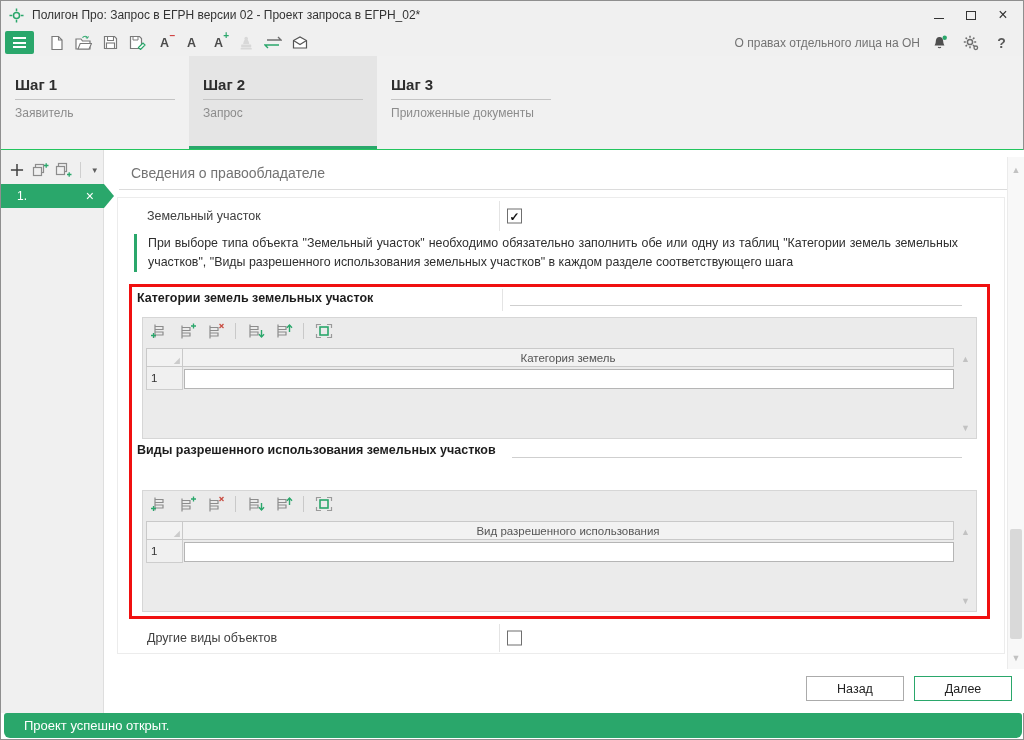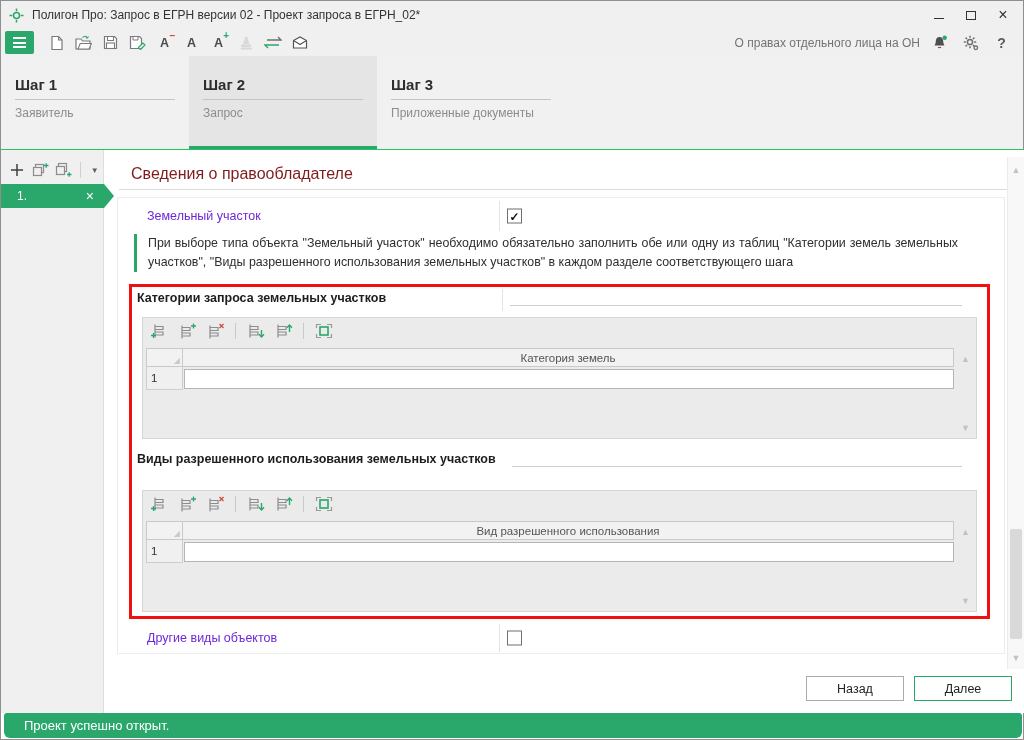--- a/index.html
+++ b/index.html
@@ -45,26 +45,26 @@
   .sbtn { background:none; border:none; padding:0; display:flex; align-items:center; justify-content:center; width:20px; height:18px; }
   .side-sep { width:1px; height:16px; background:#cfcfcf; margin-left:2px; }
   .side-drop { font-size:8px; color:#5f5f5f; }
   .side-item { position:absolute; left:0; top:34px; width:103px; height:24px; background:var(--accent); color:#fff; display:flex; align-items:center; border:none; }
   .side-item-num { margin-left:16px; font-size:12px; color:#fff; }
   .side-item-close { position:absolute; right:10px; top:0; height:24px; background:none; border:none; color:#fff; font-size:14px; line-height:24px; padding:0; }
   .side-notch { position:absolute; left:103px; top:34px; width:0; height:0; border-top:12px solid transparent; border-bottom:12px solid transparent; border-left:10px solid var(--accent); z-index:5; }
 
   
   .content { position:absolute; left:103px; top:149px; width:921px; height:563px; background:#fff; }
-  .section-title { position:absolute; left:27px; top:15px; font-size:16px; color:#7f1d1d; }
+  .section-title { position:absolute; left:27px; top:15px; font-size:14px; color:#737373; }
   .section-rule { position:absolute; left:15px; top:39px; width:889px; height:1px; background:#dcdcdc; }
   .form-box { position:absolute; left:13px; top:47px; width:888px; height:457px; border:1px solid #ececec; background:#fff; }
 
   .form-row { position:absolute; left:0; width:100%; }
-  .row-label { position:absolute; left:29px; top:50%; transform:translateY(-50%); font-size:12.5px; color:#6d28d9; }
+  .row-label { position:absolute; left:29px; top:50%; transform:translateY(-50%); font-size:12.5px; color:#404040; }
   .row-sep { position:absolute; left:381px; top:0; width:1px; height:100%; background:#e4e4e4; }
   .checkbox { position:absolute; left:389px; top:50%; transform:translateY(-50%); width:15px; height:15px; border:1px solid #6f6f6f; background:#fff; display:flex; align-items:center; justify-content:center; font-size:12px; font-weight:bold; color:#111; line-height:1; }
 
   .note { position:absolute; left:16px; top:36px; width:824px; border-left:3px solid var(--accent); padding-left:11px; }
   .note-text { font-size:12.4px; color:#2e2e2e; line-height:1.52; text-align:justify; }
 
   .red-box { position:absolute; left:11px; top:86px; width:861px; height:335px; border:3px solid var(--red); }
   .trow { position:absolute; left:0; width:100%; height:22px; }
   .trow-label { position:absolute; left:5px; top:2px; font-size:12.5px; font-weight:bold; color:#1d1d1d; }
   .trow-sep { position:absolute; left:370px; top:0; width:1px; height:22px; background:#e4e4e4; }
@@ -280,21 +280,21 @@
           </span>
       </div>
 
       <div class="note">
         <div class="note-text">При выборе типа объекта "Земельный участок" необходимо обязательно заполнить обе или одну из таблиц "Категории земель земельных участков", "Виды разрешенного использования земельных участков" в каждом разделе соответствующего шага</div>
       </div>
 
       <div class="red-box">
 
         <div class="trow" style="top:2px;">
-          <span class="trow-label">Категории запроса земельных участков</span>
+          <span class="trow-label">Категории земель земельных участок</span>
           <span class="trow-sep"></span>
           <span class="trow-field"></span>
         </div>
 
         <div class="tblock" style="top:30px;">
           <div class="tb-toolbar">
             <button class="tbtn">
               <svg width="19" height="16" viewBox="0 0 19 16">
                   <g fill="none" stroke="#8c8c8c" stroke-width="1.2">
                     <path d="M5 1.5v13"></path>
@@ -368,21 +368,21 @@
             </div>
             <div class="grid-row">
               <div class="num-cell">1</div>
               <div class="input-cell"></div>
             </div>
           </div>
           <button class="blk-up">▲</button>
           <button class="blk-down">▼</button>
         </div>
 
-        <div class="trow" style="top:163px;">
+        <div class="trow" style="top:154px;">
           <span class="trow-label">Виды разрешенного использования земельных участков</span>
           <span class="trow-field" style="left:380px;width:450px;"></span>
         </div>
 
         <div class="tblock" style="top:203px;">
           <div class="tb-toolbar">
             <button class="tbtn">
               <svg width="19" height="16" viewBox="0 0 19 16">
                   <g fill="none" stroke="#8c8c8c" stroke-width="1.2">
                     <path d="M5 1.5v13"></path>

